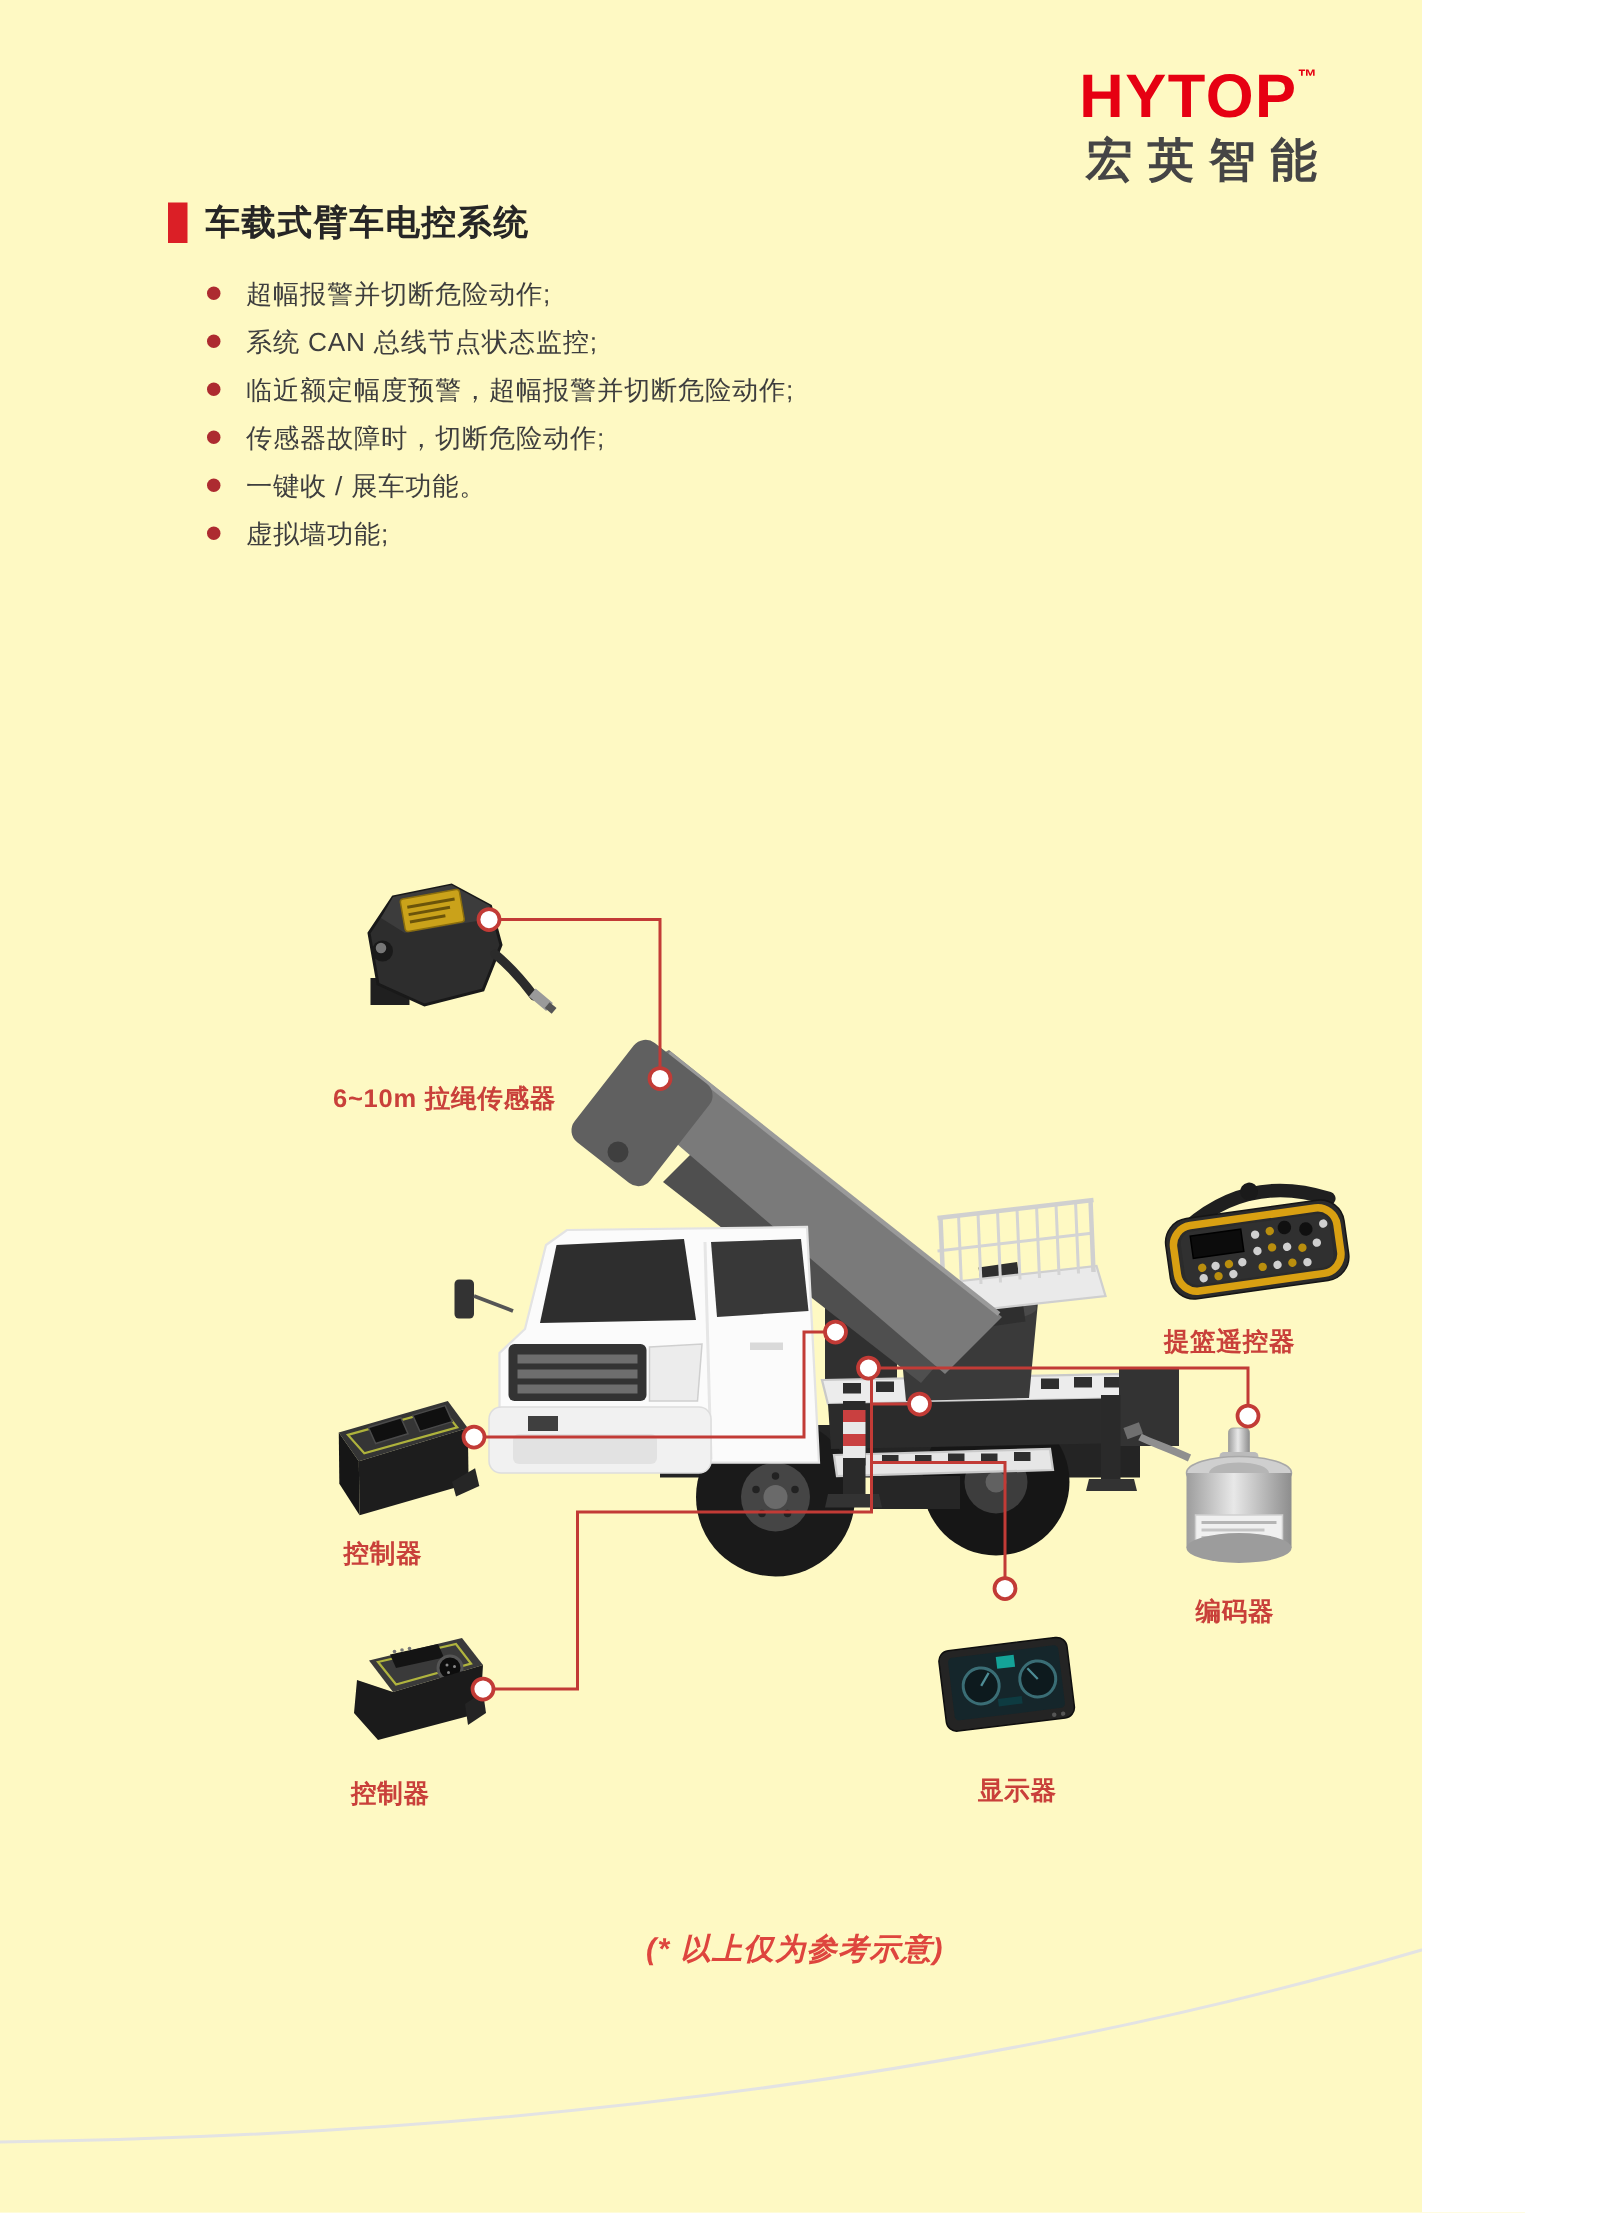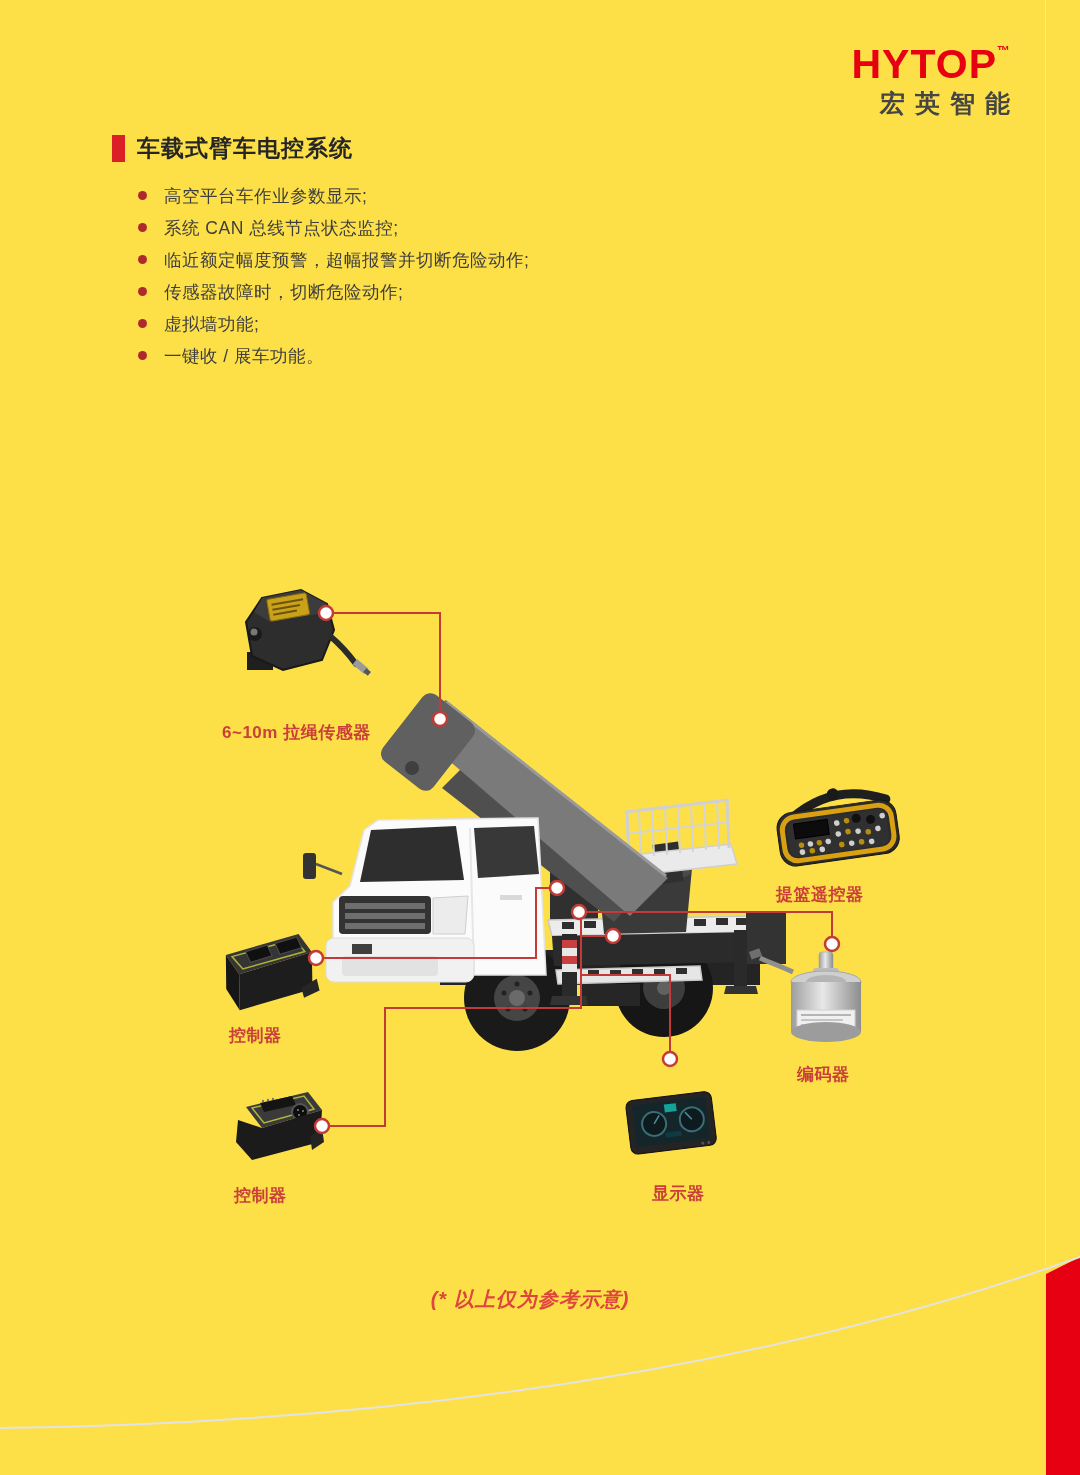--- a/index.html
+++ b/index.html
@@ -1,26 +1,26 @@
 <!DOCTYPE html>
 <html><head>
 <meta charset="utf-8">
 <style>
   html,body{margin:0;padding:0;}
   body{background:#fff;font-family:"Liberation Sans","DejaVu Sans",sans-serif;}
-  .page{position:relative;width:1080px;height:1475px;background:#fde047;overflow:hidden;}
+  .page{position:relative;width:948px;height:1475px;background:#fef9c3;overflow:hidden;}
 
   
   .edge-line{position:absolute;left:1045px;top:0;width:1px;height:1266px;background:#e4e4e4;}
 
   
   .logo{position:absolute;top:44px;right:70px;text-align:right;line-height:1;}
   .logo .brand{font-size:41px;font-weight:800;letter-spacing:1px;color:#E60012;}
   .logo .tm{font-size:13px;font-weight:700;color:#E60012;vertical-align:top;}
-  .logo .sub{margin-top:6px;font-size:25px;font-weight:700;color:#454545;letter-spacing:10px;margin-right:-10px;}
+  .logo .sub{margin-top:6px;font-size:31px;font-weight:700;color:#454545;letter-spacing:10px;margin-right:-10px;}
 
   
   .title-row{position:absolute;top:133px;left:112px;display:flex;align-items:center;}
   .title-marker{width:13px;height:27px;background:#DB1F26;margin-right:12px;}
   .title-text{font-size:23px;font-weight:700;color:#262626;letter-spacing:1px;text-align:center;}
 
   
   .features{position:absolute;top:186px;left:138px;list-style:none;margin:0;padding:0;}
   .features li{display:flex;align-items:center;margin-bottom:13px;height:19px;}
   .features .dot{width:9px;height:9px;border-radius:50%;background:#AD2B30;margin-right:17px;flex:0 0 auto;}
@@ -57,41 +57,41 @@
   </div>
 
   <div class="title-row">
     <div class="title-marker"></div>
     <div class="title-text">车载式臂车电控系统</div>
   </div>
 
   <ul class="features">
     <li>
         <span class="dot"></span>
-        <span class="txt">高空平台车作业参数显示;</span>
+        <span class="txt">超幅报警并切断危险动作;</span>
       </li>
     <li>
         <span class="dot"></span>
         <span class="txt">系统 CAN 总线节点状态监控;</span>
       </li>
     <li>
         <span class="dot"></span>
         <span class="txt">临近额定幅度预警，超幅报警并切断危险动作;</span>
       </li>
     <li>
         <span class="dot"></span>
         <span class="txt">传感器故障时，切断危险动作;</span>
       </li>
     <li>
         <span class="dot"></span>
+        <span class="txt">一键收 / 展车功能。</span>
+      </li>
+    <li>
+        <span class="dot"></span>
         <span class="txt">虚拟墙功能;</span>
-      </li>
-    <li>
-        <span class="dot"></span>
-        <span class="txt">一键收 / 展车功能。</span>
       </li>
   </ul>
 
   <svg class="diagram-svg" viewBox="0 560 1080 660">
     <defs>
       <linearGradient id="encGrad" x1="0" y1="0" x2="1" y2="0">
         <stop offset="0" stop-color="#9d9d9d"></stop>
           <stop offset="0.45" stop-color="#e8e8e8"></stop>
           <stop offset="1" stop-color="#8d8d8d"></stop>
       </linearGradient>

